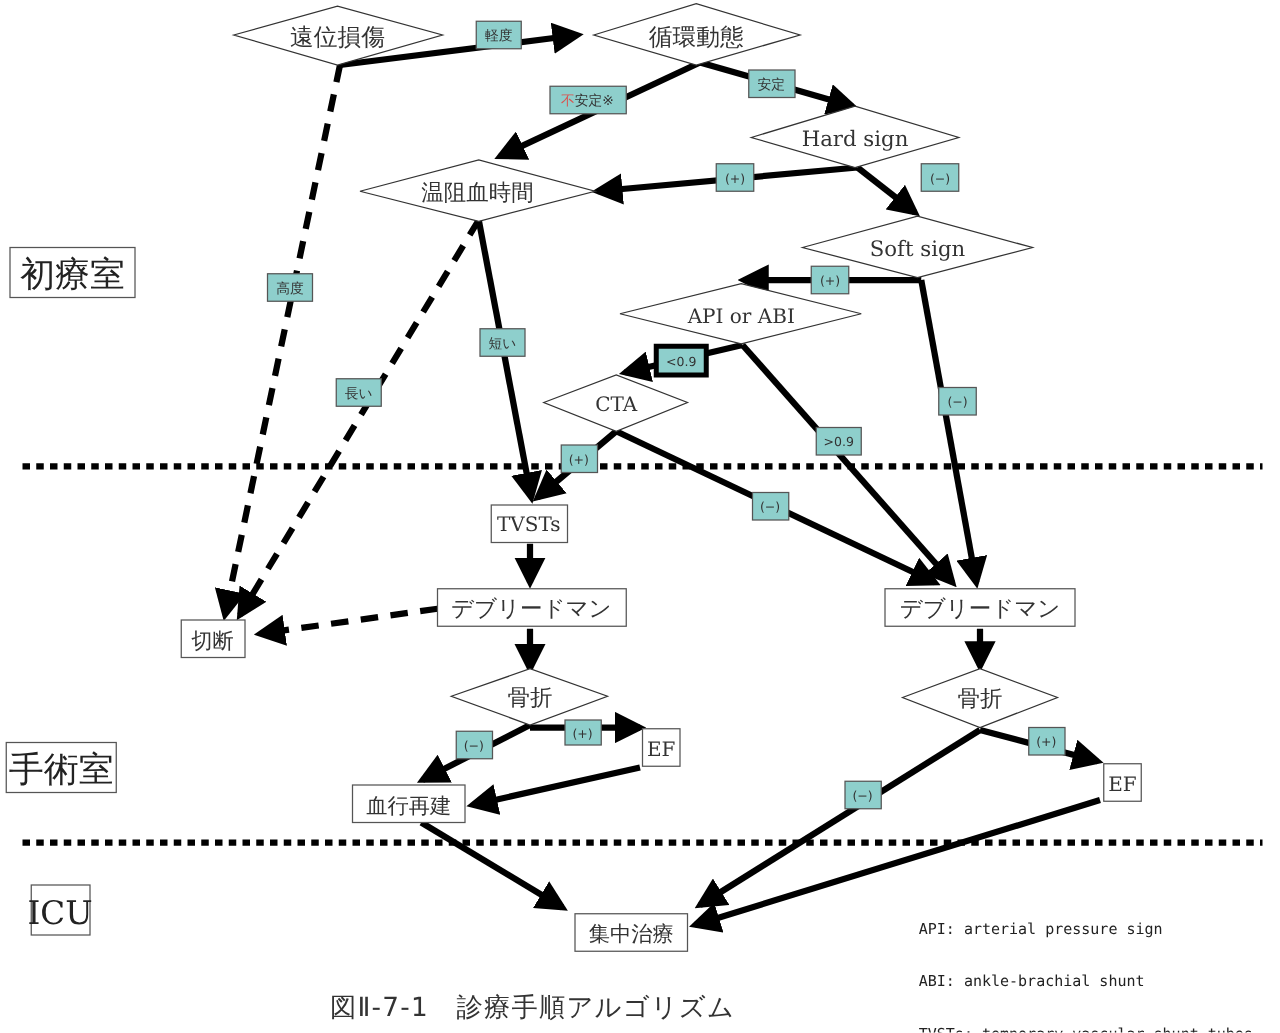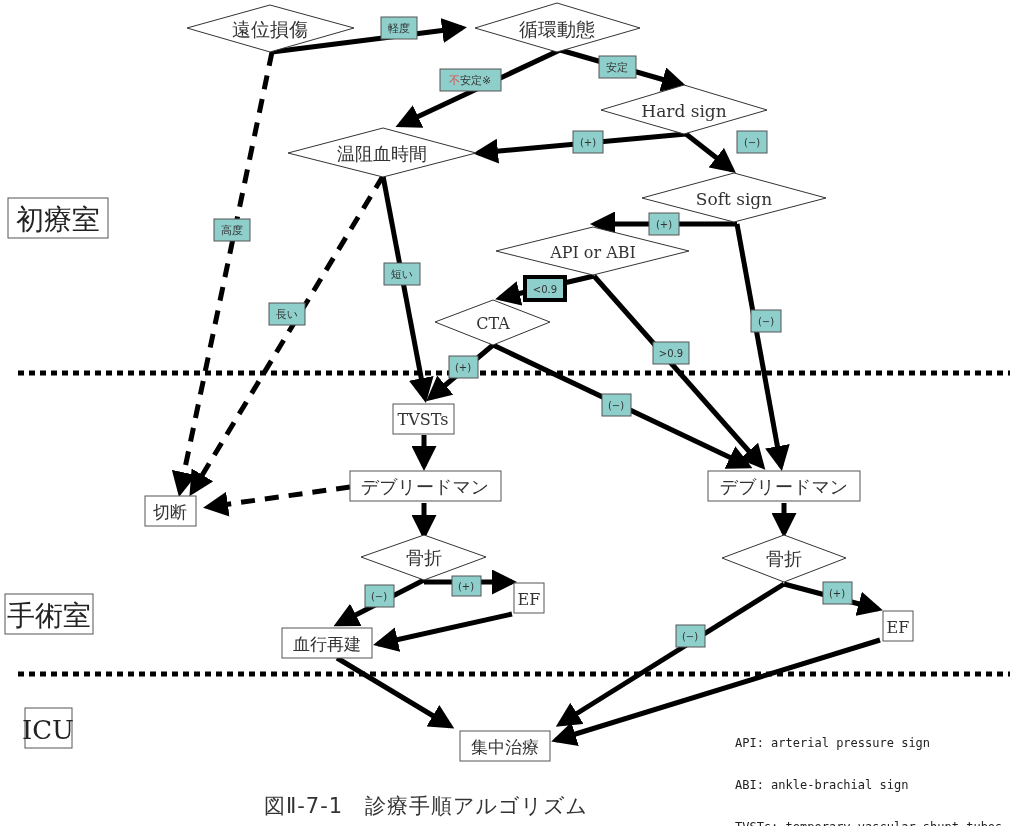--- a/index.html
+++ b/index.html
@@ -232,18 +232,18 @@
     <text class="label-text" x="837" y="597" font-size="10" text-anchor="middle">(+)</text>
   </g>
   <g>
     <rect x="676" y="625" width="29" height="22" fill="#8ecfcc" stroke="#555" stroke-width="1"></rect>
     <text class="label-text" x="690" y="640" font-size="10" text-anchor="middle">(−)</text>
   </g>
 </svg>
 
 <div class="legend">
   <div>API: arterial pressure sign</div>
-  <div>ABI: ankle-brachial sign</div>
+  <div>ABI: ankle-brachial shunt</div>
   <div>TVSTs: temporary vascular shunt tubes</div>
   
 </div>
 
 <div class="caption">図Ⅱ-7-1　診療手順アルゴリズム</div>
 
 </body></html>

